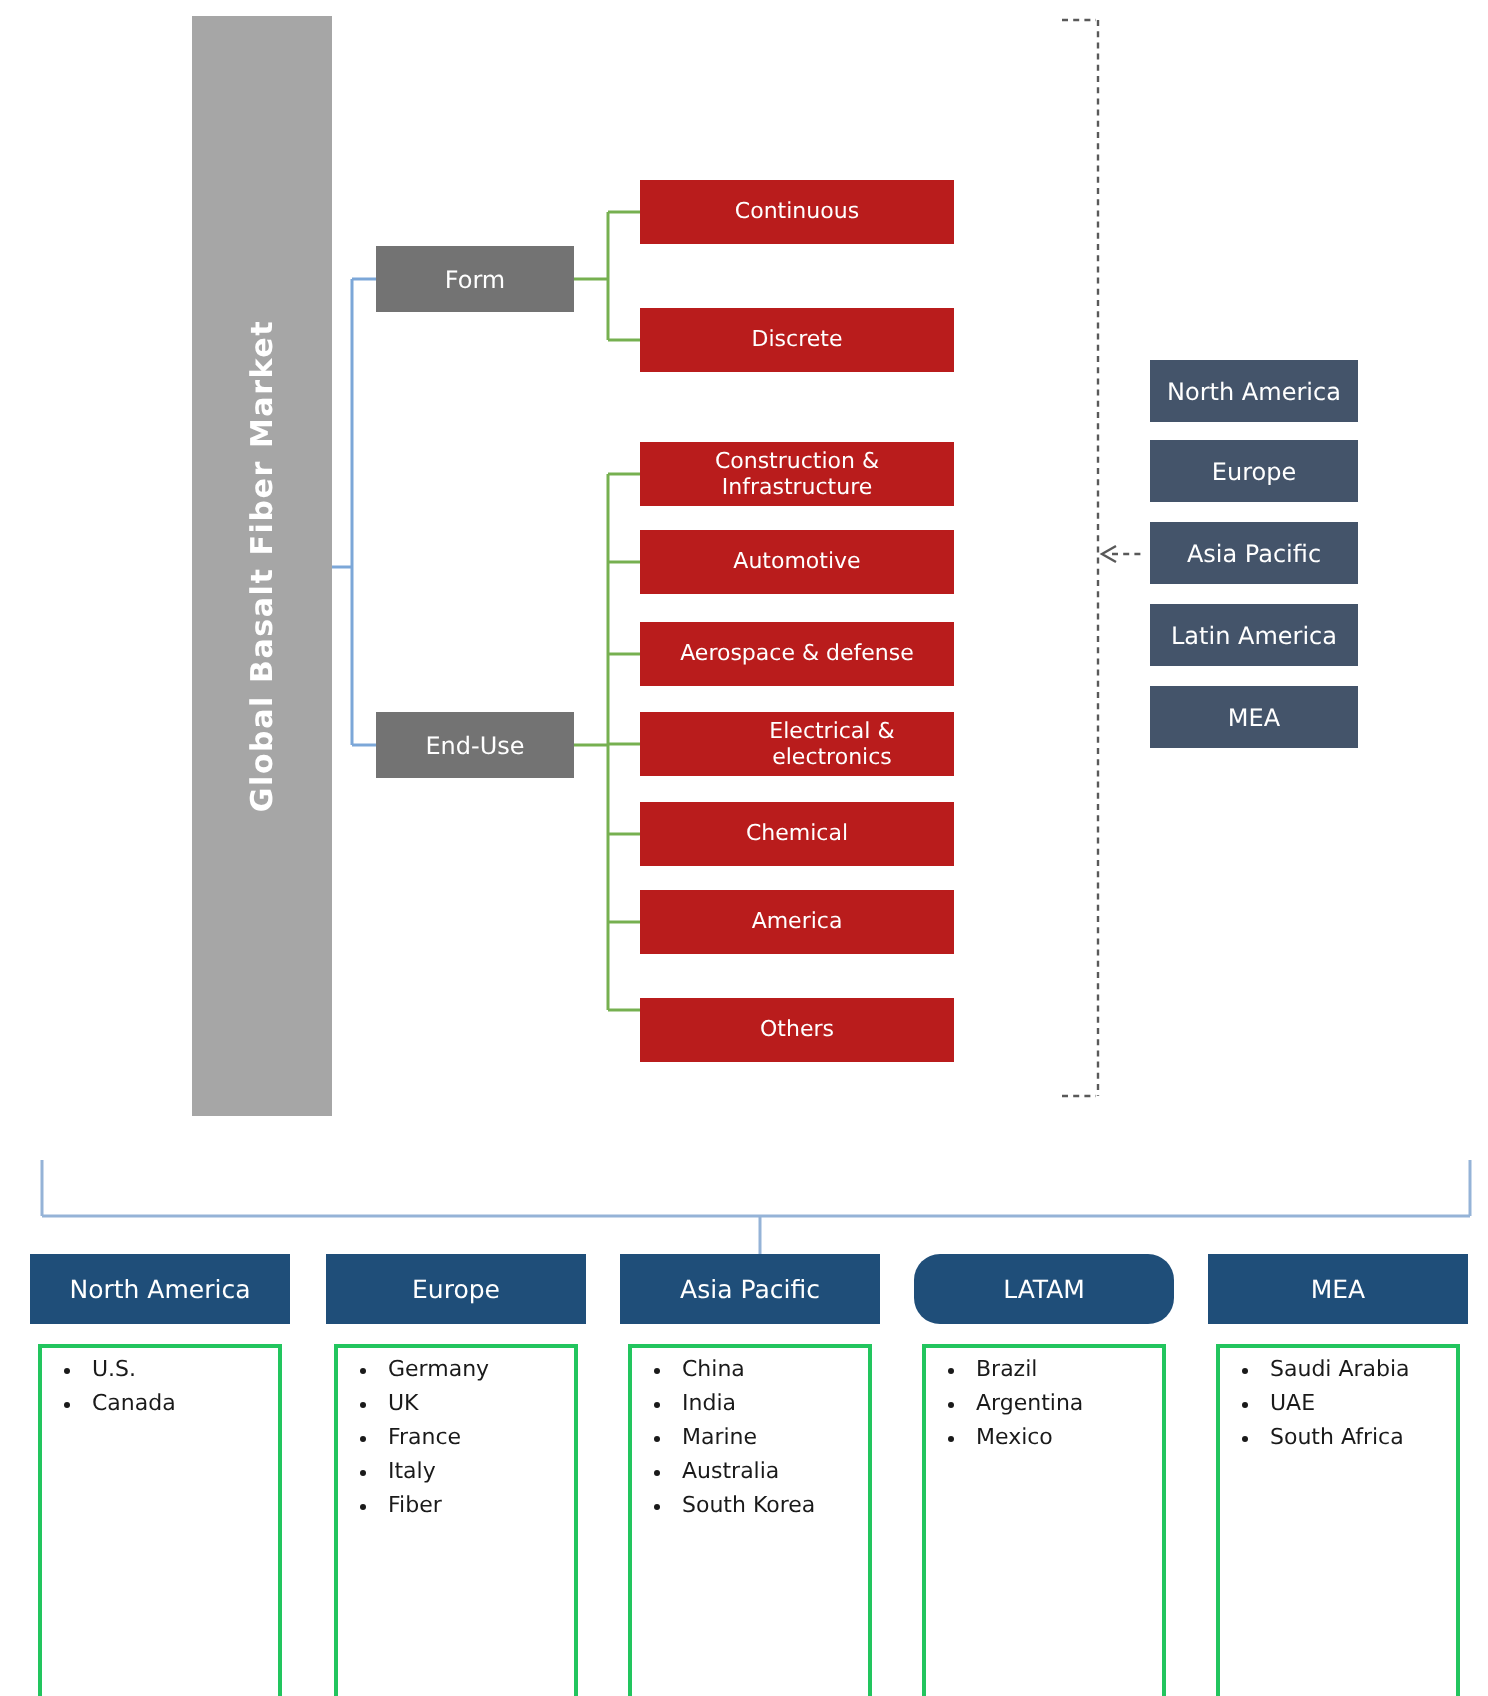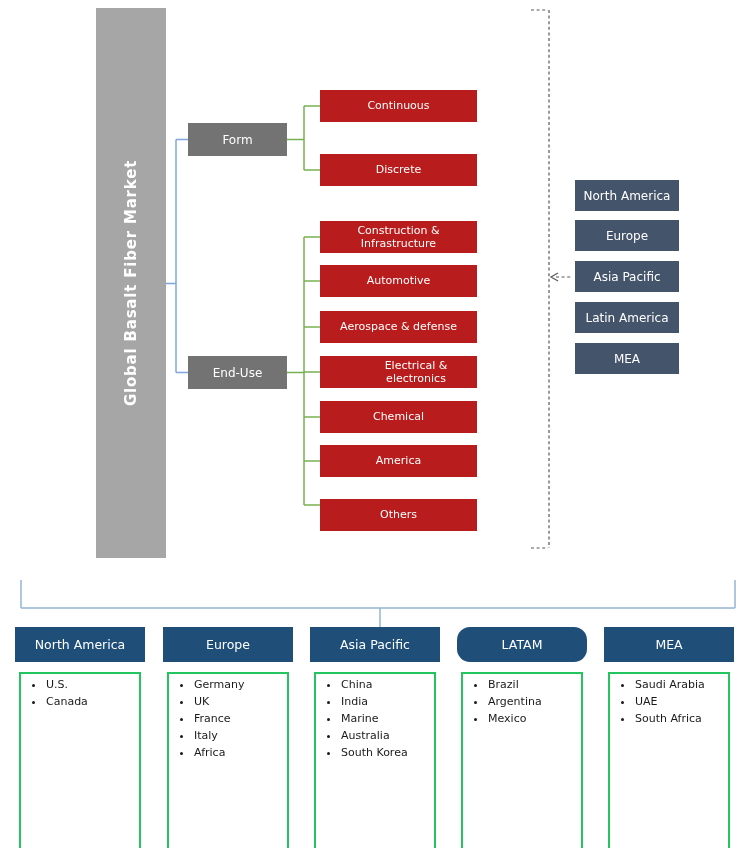--- a/index.html
+++ b/index.html
@@ -170,21 +170,21 @@
 
   <div class="abs col-header" style="left:163px;">
     <span>Europe</span>
   </div>
   <div class="abs col-box" style="left:167px;">
     <ul>
       <li>Germany</li>
       <li>UK</li>
       <li>France</li>
       <li>Italy</li>
-      <li>Africa</li>
+      <li>Fiber</li>
     </ul>
   </div>
 
   <div class="abs col-header" style="left:310px;">
     <span>Asia Pacific</span>
   </div>
   <div class="abs col-box" style="left:314px;">
     <ul>
       <li>China</li>
       <li>India</li>

